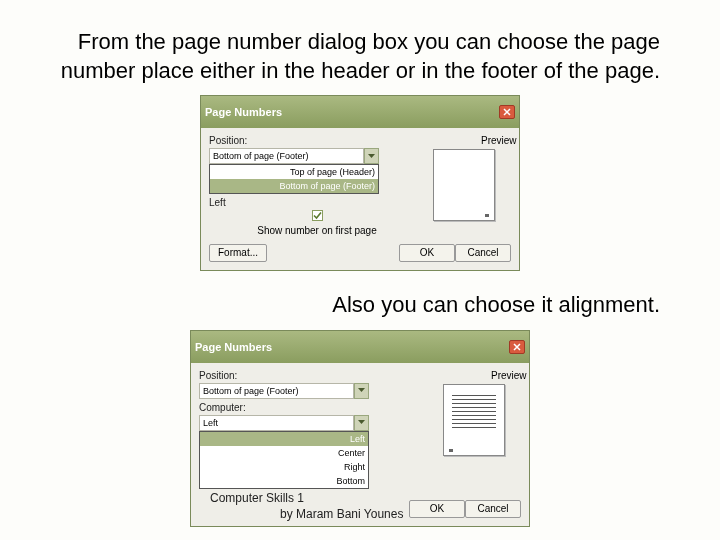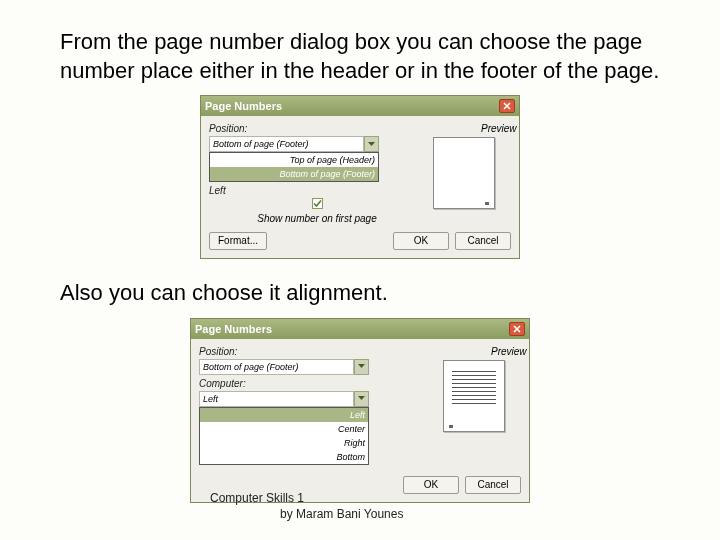--- a/index.html
+++ b/index.html
@@ -9,33 +9,34 @@
     background: #fdfdfa;
     font-family: Arial, sans-serif;
     position: relative;
     overflow: hidden;
   }
   .body-text {
     font-size: 22px;
     line-height: 1.3;
     color: #000;
     padding: 0 60px;
+    text-align: right;
   }
   .para1 { margin-top: 28px; }
   .para2 { margin-top: 20px; }
   .dialog-wrap { display: flex; justify-content: center; margin-top: 10px; }
   .dialog {
     width: 320px;
     border: 1px solid #7a8a5a;
     background: #efeee8;
     font-size: 10px;
     position: relative;
   }
   .titlebar {
-    height: 20px;
+    height: 32px;
     background: linear-gradient(#aab981, #8a9d5f);
     color: #fff;
     display: flex;
     align-items: center;
     padding: 0 4px;
     font-size: 11px;
     font-weight: bold;
   }
   .titlebar .spacer { flex: 1; }
   .close-btn {
@@ -43,21 +44,20 @@
     background: #d95b3e;
     border: 1px solid #a03a25;
     border-radius: 2px;
     display: flex; align-items: center; justify-content: center;
   }
   .close-btn svg { width: 8px; height: 8px; }
   .dialog-body {
     display: flex;
     padding: 7px 8px 4px 8px;
     gap: 8px;
-    font-style: italic;
   }
   .left-col { flex: 1; }
   .right-col { width: 78px; }
   .field-label { color: #222; margin-bottom: 2px; font-size: 10px; }
   .combo {
     display: flex;
     width: 170px;
     height: 16px;
     margin-bottom: 3px;
     position: relative;
@@ -115,21 +115,20 @@
     height: 1px; background: #555; margin-bottom: 3px;
   }
   .preview-pgnum {
     position: absolute; bottom: 3px; right: 5px;
     width: 4px; height: 3px; background: #666;
   }
   .button-row {
     display: flex;
     align-items: center;
     padding: 4px 8px 8px 8px;
-    gap: 6px;
   }
   .button-row .gap { flex: 1; }
   .dlg-btn {
     min-width: 56px;
     height: 18px;
     background: #f4f3ec;
     border: 1px solid #999;
     border-radius: 2px;
     font-size: 10px;
     text-align: center;

